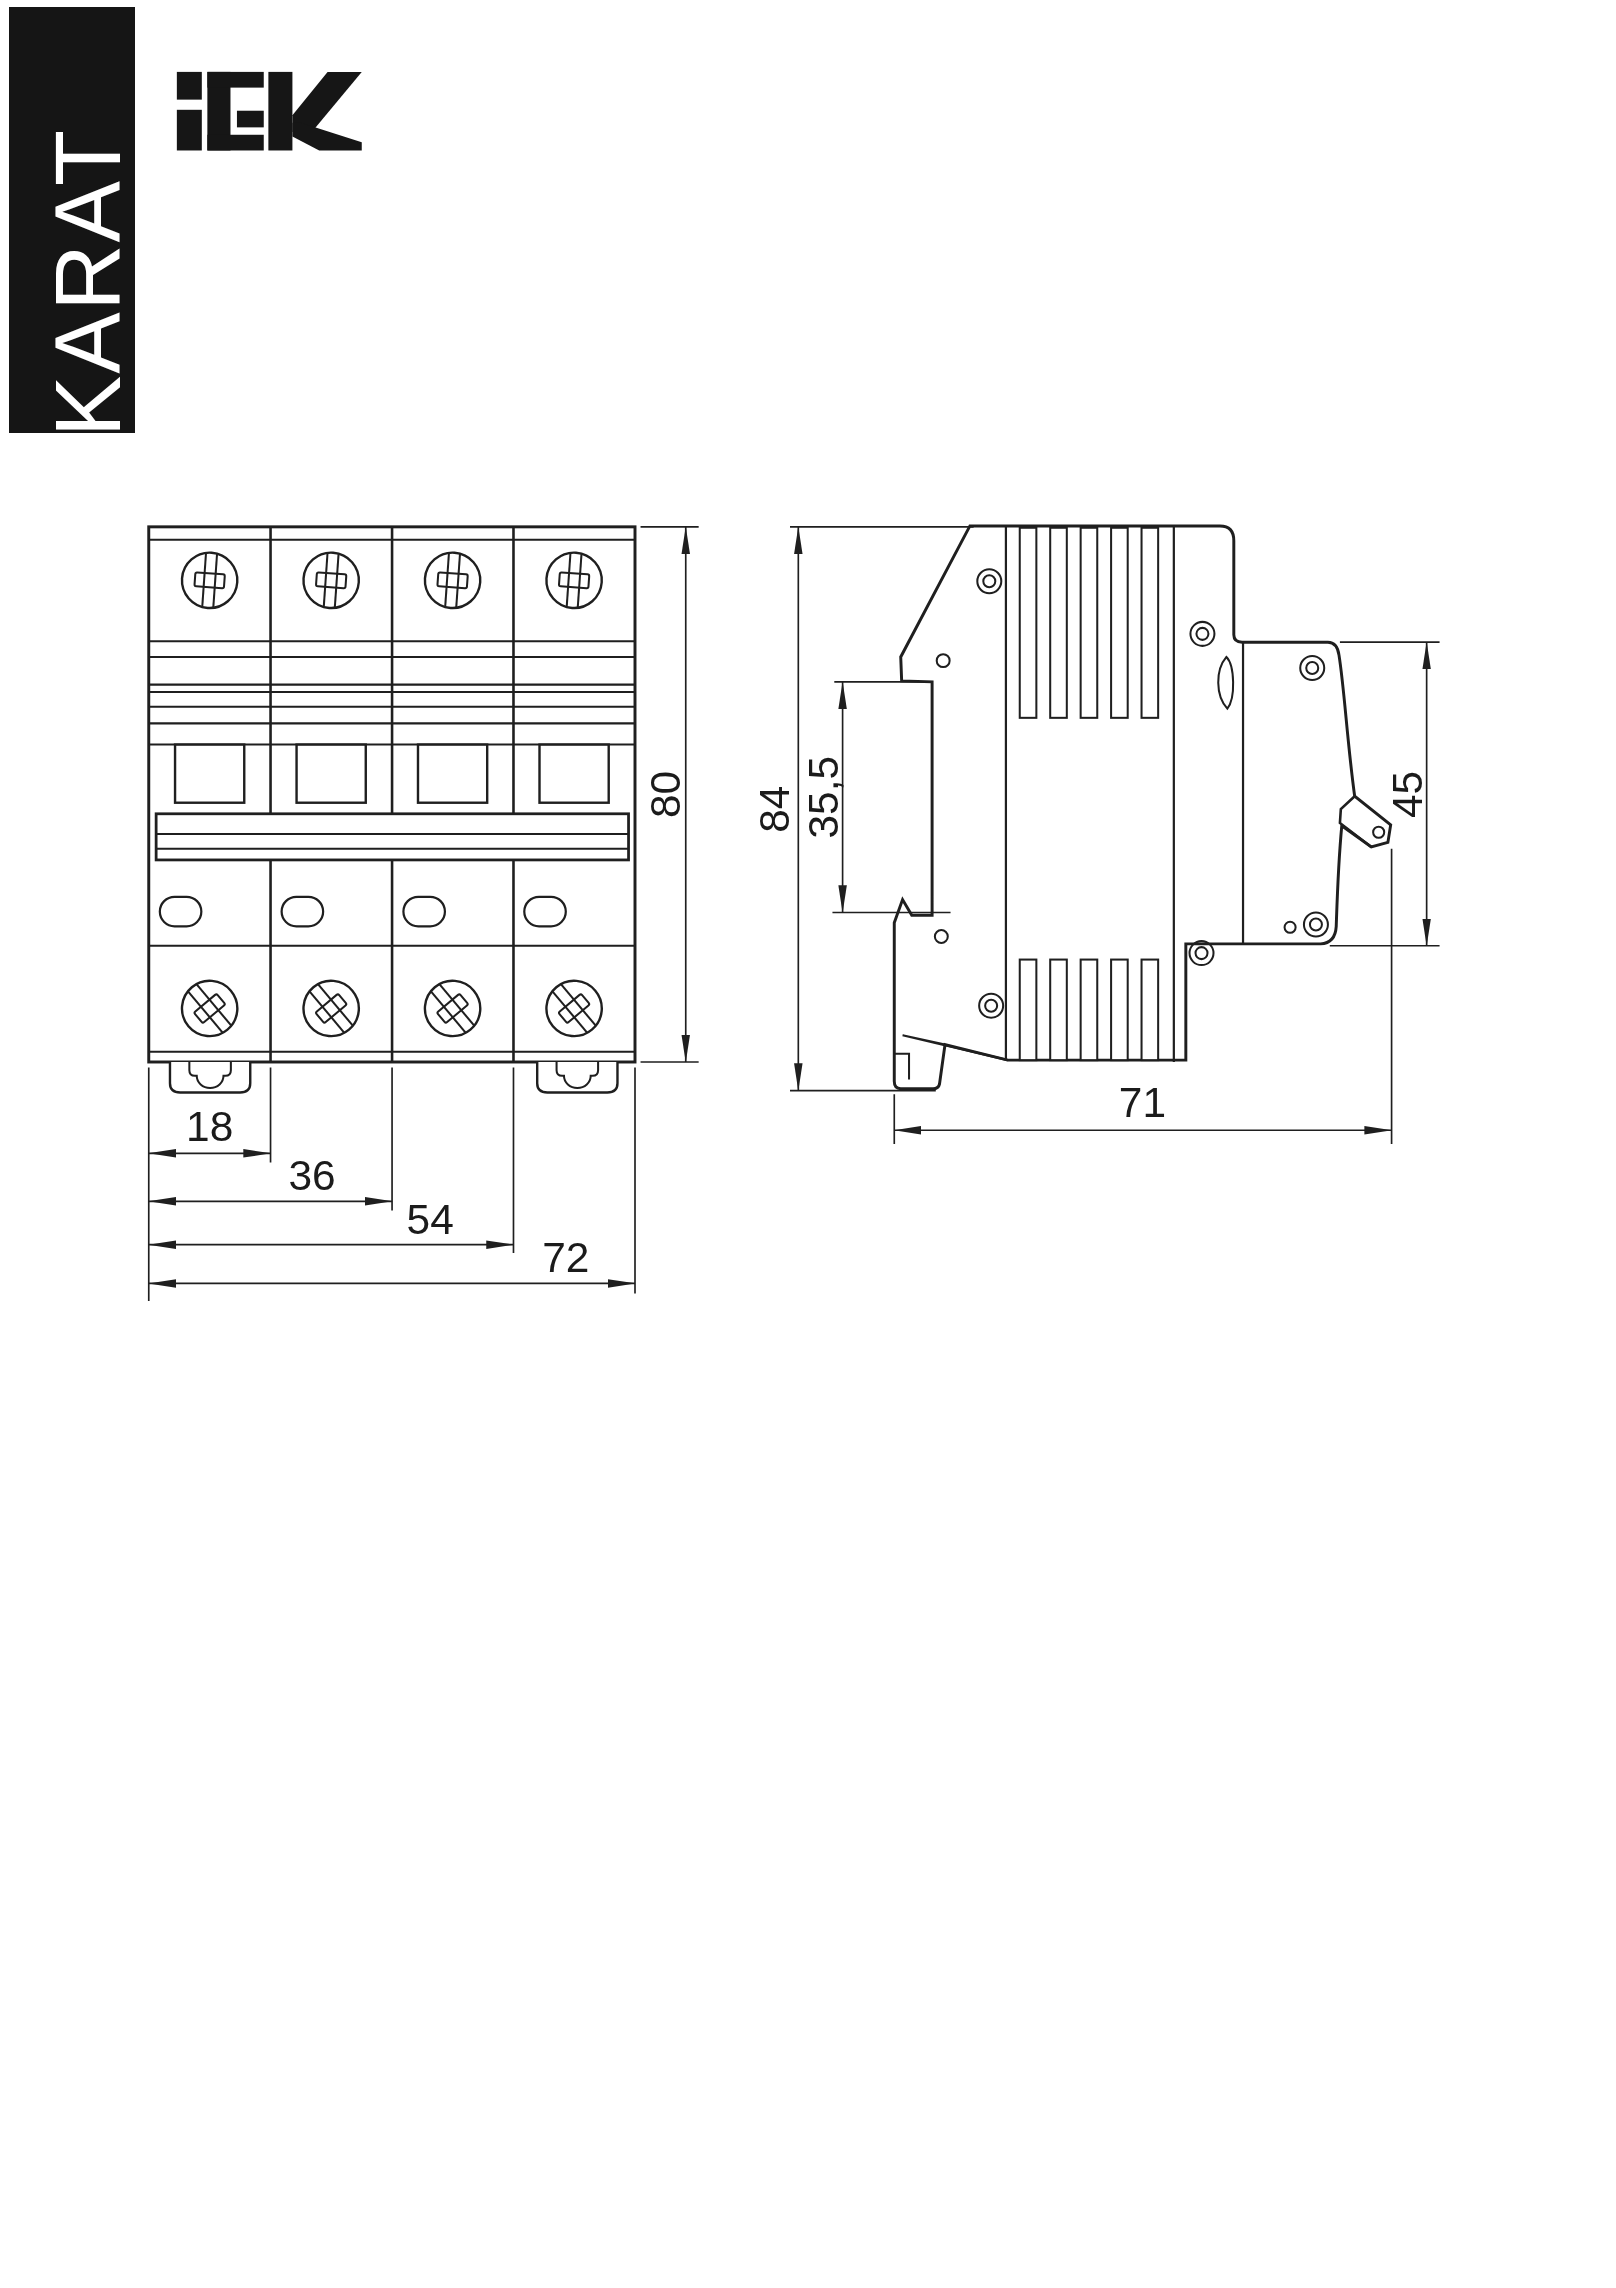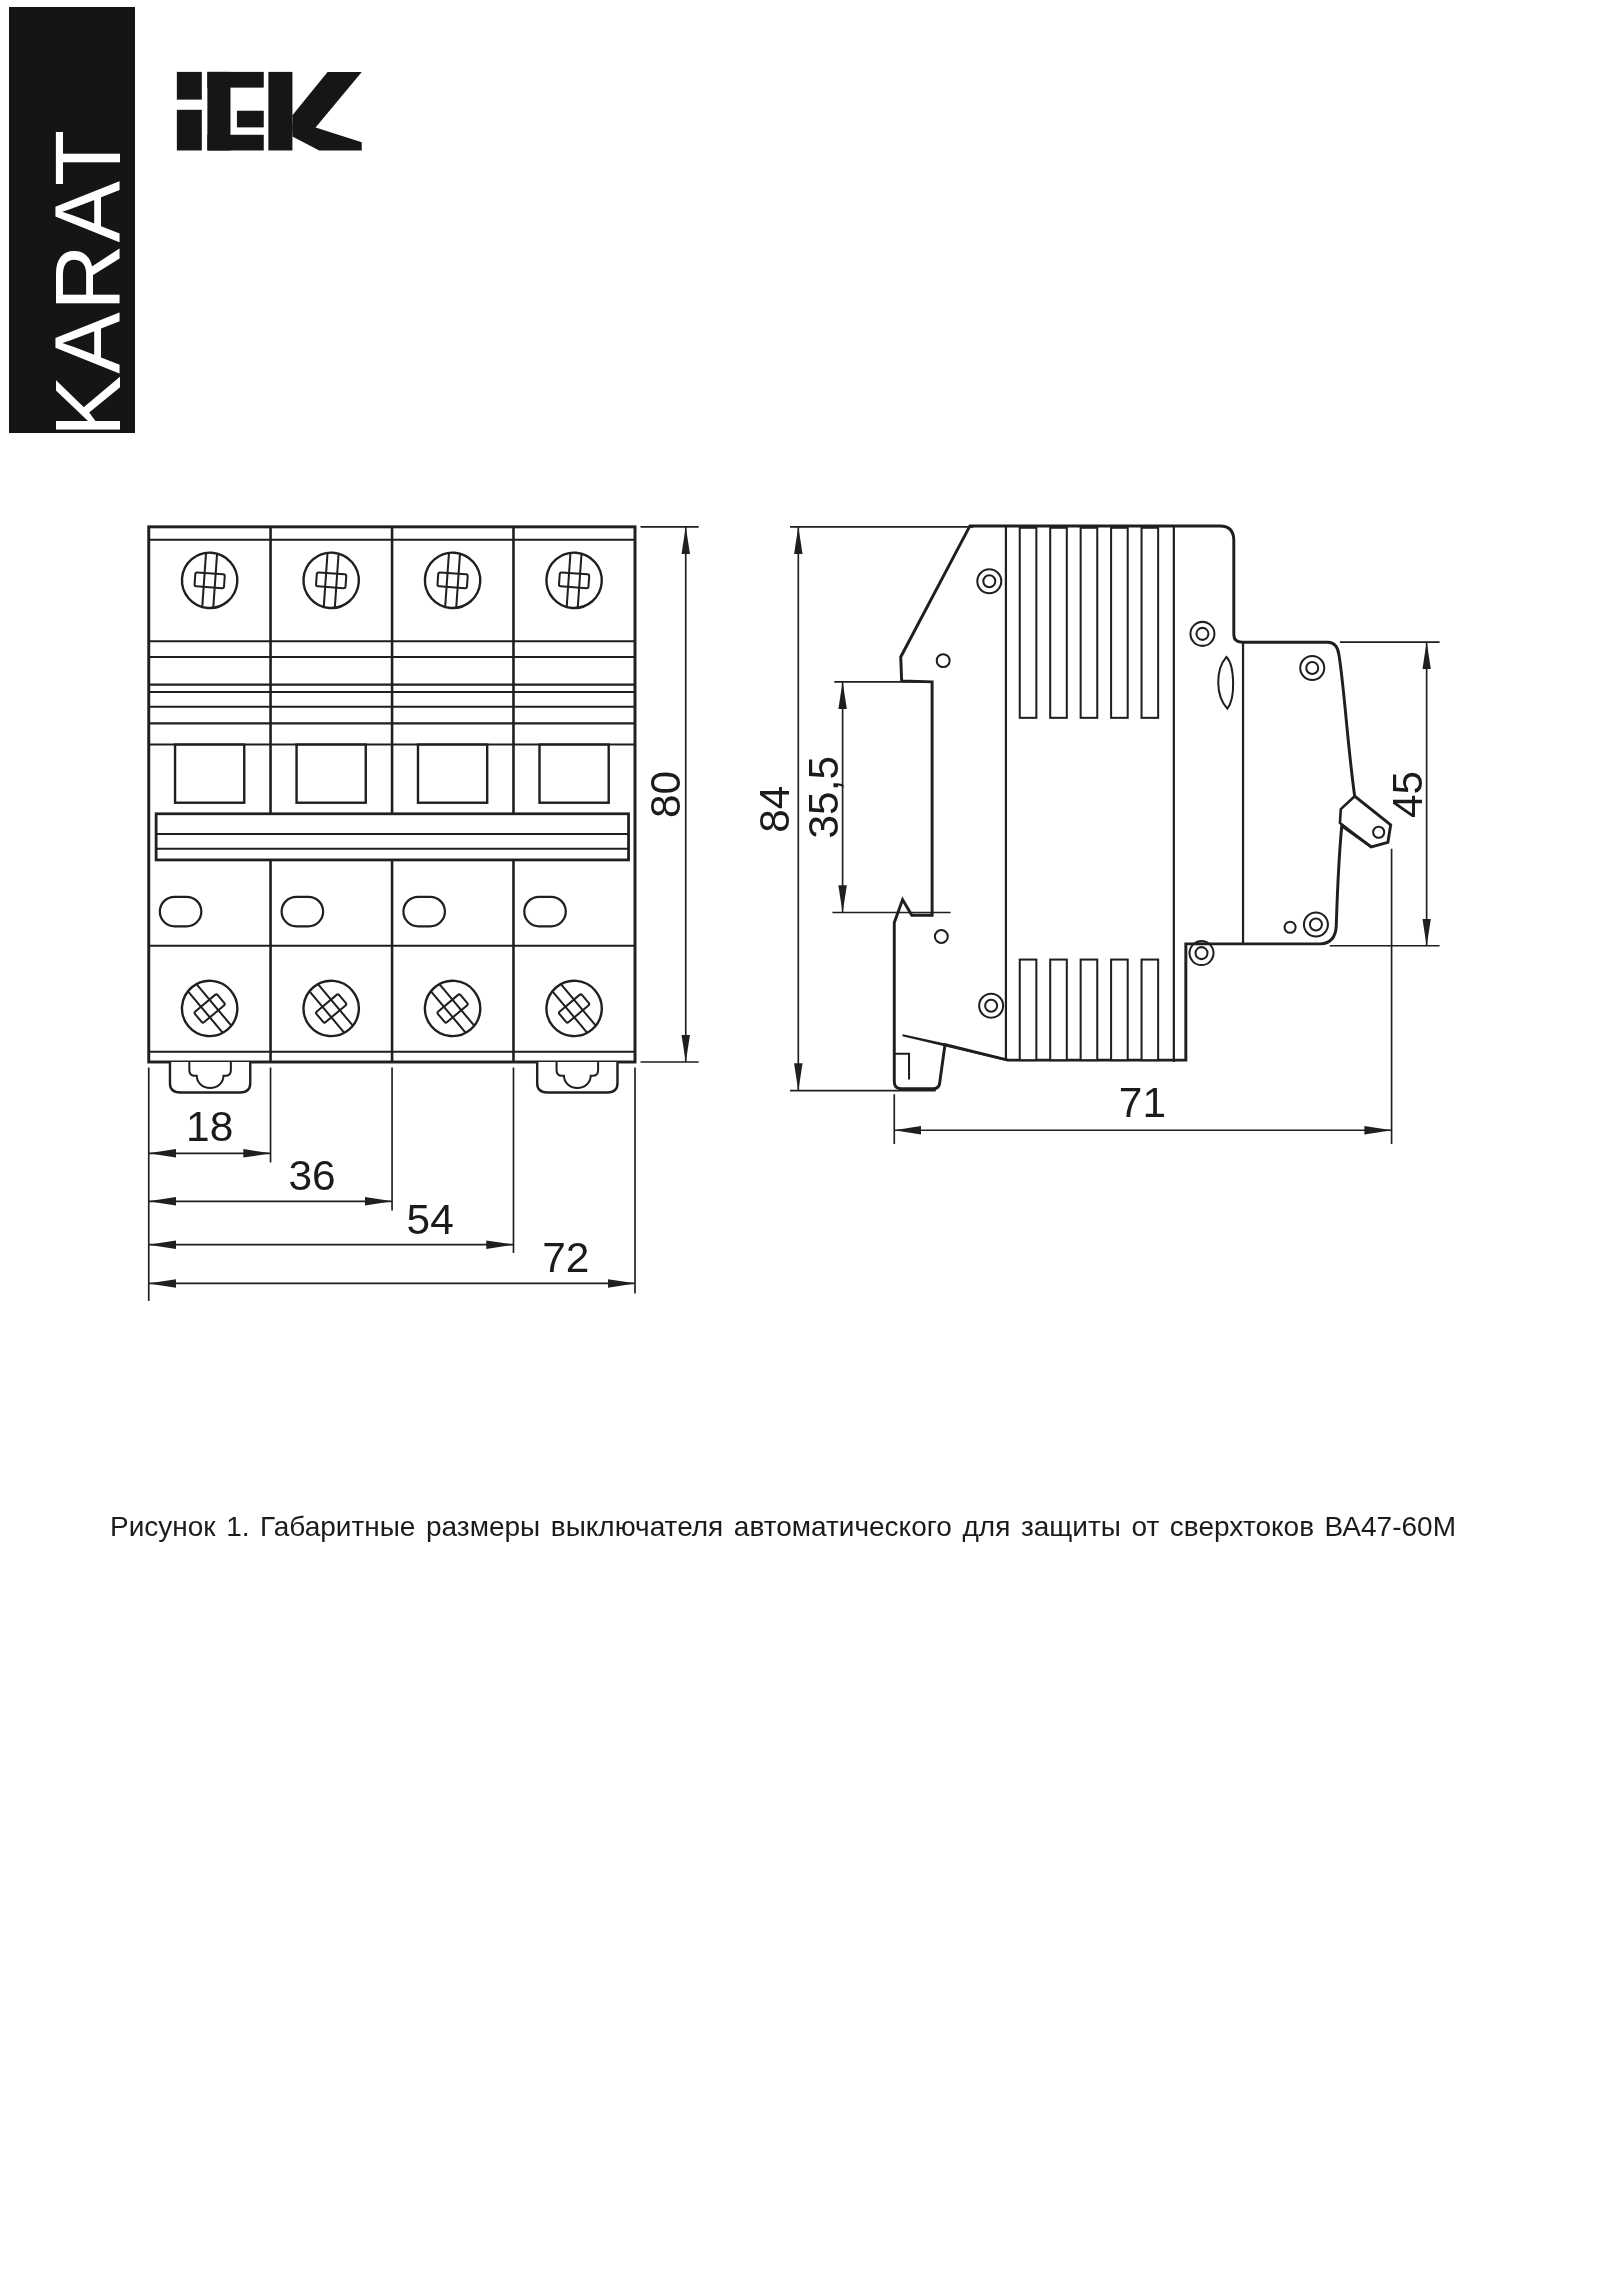--- a/index.html
+++ b/index.html
@@ -196,15 +196,14 @@
       </g>
 
       <g>
         <path d="M969,1186 V1240 M1508,920 V1240" class="ln" stroke-width="1.8"></path>
         <line x1="969" y1="1225" x2="1508" y2="1225" class="ln" stroke-width="1.8" marker-start="url(#arrow)" marker-end="url(#arrow)"></line>
         <text x="1238" y="1211" text-anchor="middle">71</text>
       </g>
     </g>
   </svg>
 
-  <div class="caption">Рисунок 1. Габаритные размеры выключателя автоматического для защиты от сверхтоков ВА47-60М</div>
 </div>
 
 
 </body></html>

